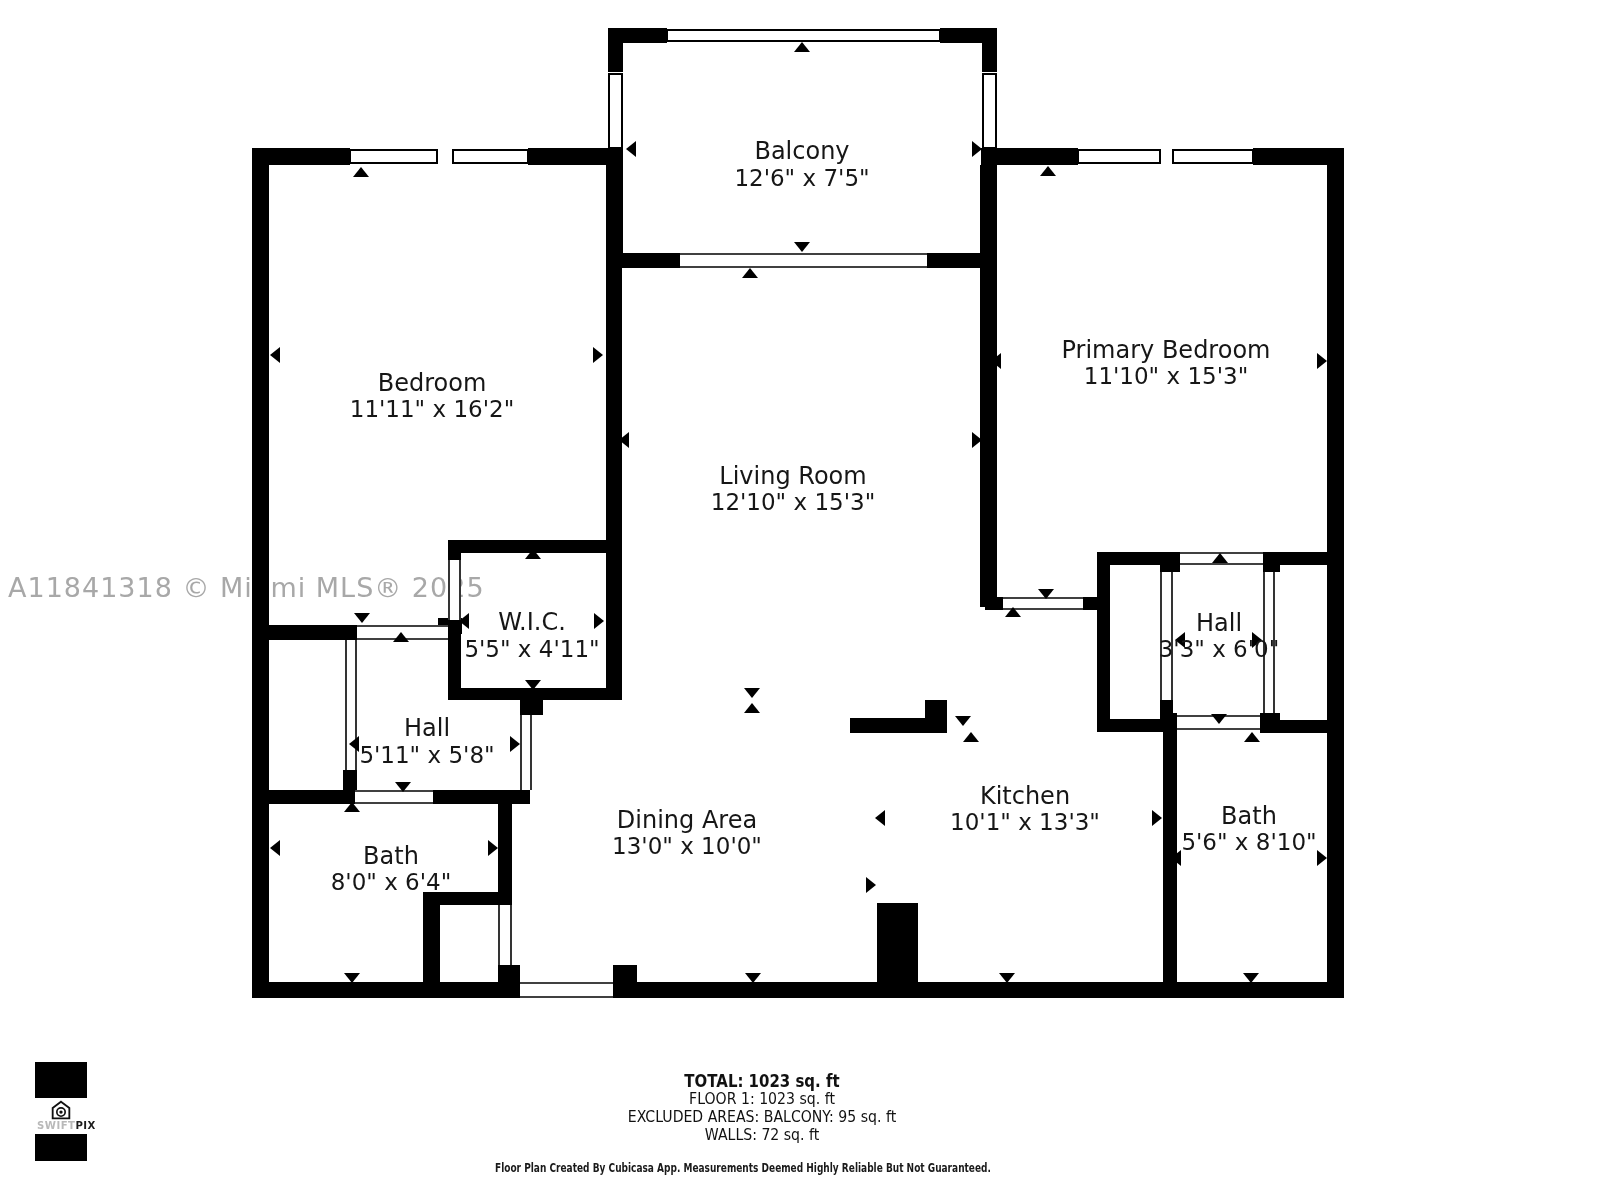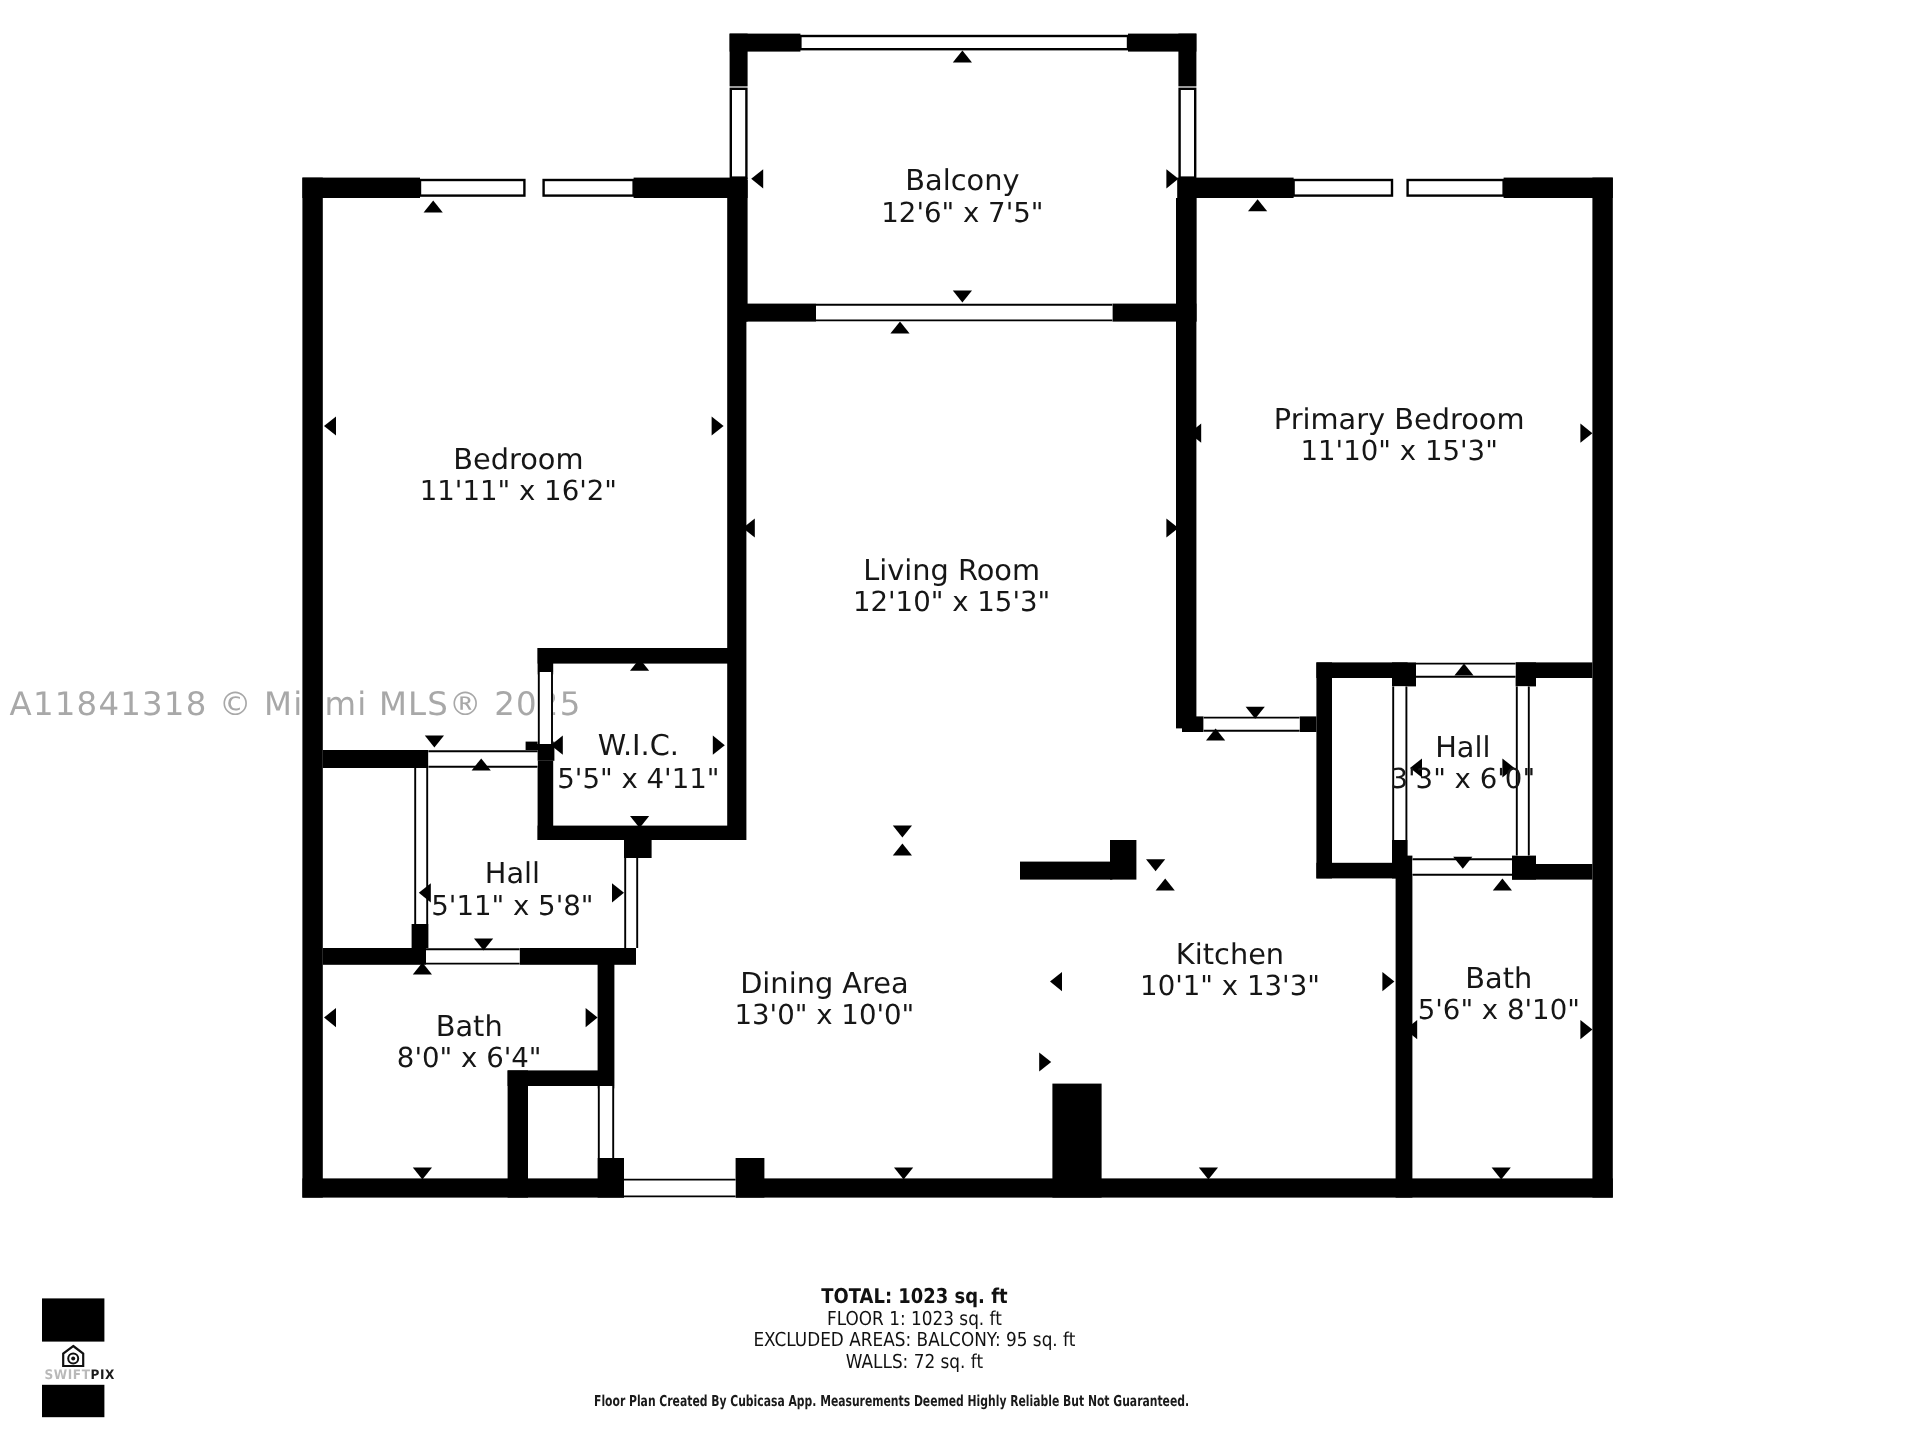--- a/index.html
+++ b/index.html
@@ -1,21 +1,21 @@
 <!DOCTYPE html>
 <html><head>
 <meta charset="utf-8">
 <style>
   html,body{margin:0;padding:0;background:#fff;width:1600px;height:1200px;overflow:hidden;
     font-family:"DejaVu Sans","Liberation Sans",sans-serif;}
   .canvas{position:relative;width:1600px;height:1200px;background:#fff;}
   .watermark{position:absolute;left:8px;top:572px;font-size:27px;color:#a8a8a8;z-index:1;
     letter-spacing:1px;white-space:nowrap;}
   svg.plan{position:absolute;left:0;top:0;z-index:2;}
-  .logo{position:absolute;left:35px;top:1062px;width:52px;z-index:3;text-align:center;margin-top:20px;}
+  .logo{position:absolute;left:35px;top:1062px;width:52px;z-index:3;text-align:center;}
   .logo-box{width:52px;background:#000;}
   .logo-box.top{height:36px;}
   .logo-box.bottom{height:27px;margin-top:2px;}
   .logo-house{display:block;margin:2px auto 0 auto;}
   .logo-text{font-size:11px;letter-spacing:.5px;line-height:12px;white-space:nowrap;
     transform:scaleX(.92);transform-origin:center;}
   .lt1{color:#b9b9b9;font-weight:bold;}
   .lt2{color:#1c1c1c;font-weight:bold;}
   .footer{position:absolute;left:462px;top:1072px;width:600px;text-align:center;z-index:3;
     color:#111;font-size:16px;line-height:18px;transform:scaleX(.88);transform-origin:center;}

